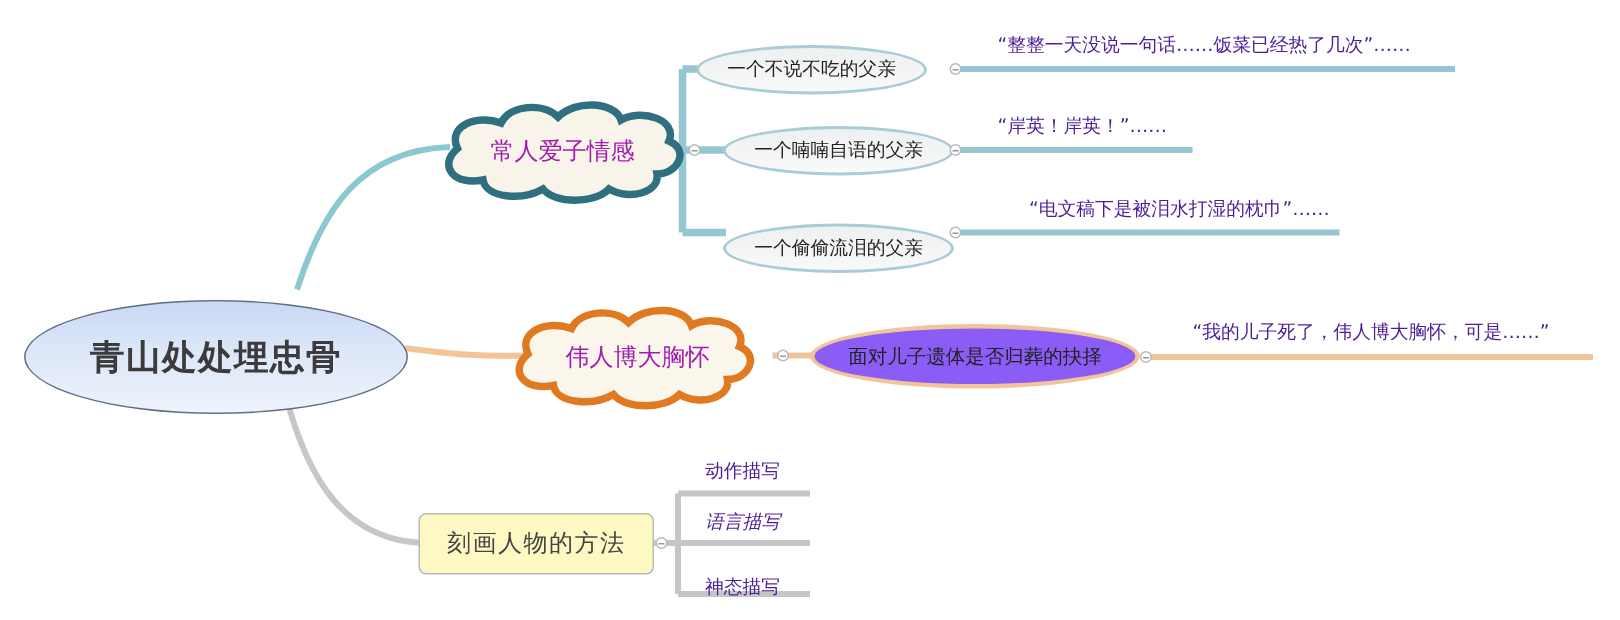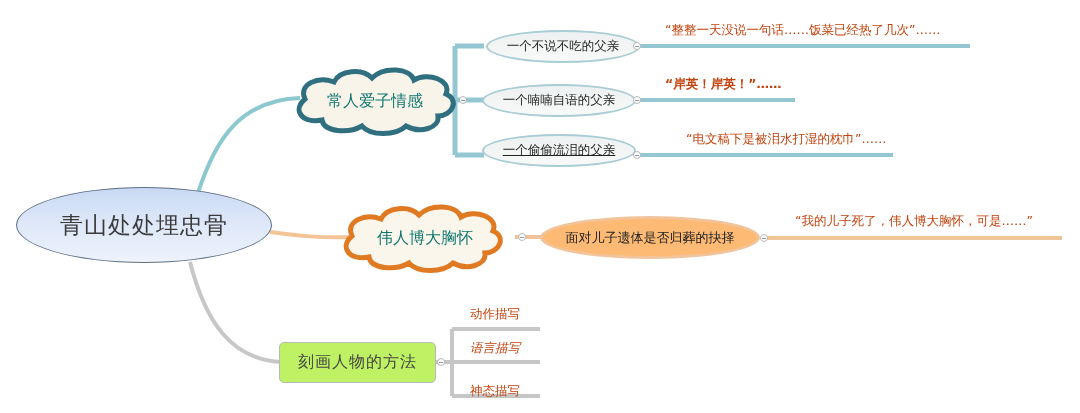--- a/index.html
+++ b/index.html
@@ -3,36 +3,36 @@
   <meta charset="utf-8">
   <style>
     html, body { margin: 0; padding: 0; }
     body {
       width: 1080px; height: 413px; background: #ffffff; position: relative; overflow: hidden;
       font-family: "DejaVu Sans", "Liberation Sans", sans-serif; color: #222;
     }
     svg.links { position: absolute; left: 0; top: 0; width: 1080px; height: 413px; }
     .node { position: absolute; display: flex; align-items: center; justify-content: center; box-sizing: border-box; white-space: nowrap; }
     .root {
-      left: 16px; top: 187px; width: 256px; height: 76px; border-radius: 50%;
+      left: 16px; top: 200px; width: 256px; height: 76px; border-radius: 50%;
       background: linear-gradient(to bottom, #c9d9f4 0%, #dde7f8 45%, #eef3fc 100%);
       border: 1.5px solid #5f6f86;
       font-family: "DejaVu Serif", "Liberation Serif", serif;
-      font-size: 23px; font-weight: normal; color: #3b3b3b; letter-spacing: 1px;
+      font-size: 23px; font-weight: bold; color: #3b3b3b; letter-spacing: 1px;
     }
-    .cloud-text { position: absolute; font-size: 16px; color: #0f766e; display:flex; align-items:center; justify-content:center;text-align:center; }
+    .cloud-text { position: absolute; font-size: 16px; color: #a21caf; display:flex; align-items:center; justify-content:center;text-align:center; }
     .ellipse {
       border-radius: 50%; background: linear-gradient(to bottom, #eef1f1, #f8f9f9);
       border: 2px solid #a9ccd5; font-size: 12.5px; color: #222;
     }
-    .ellipse.orange { border: 3px solid #f1c49c; background: #fdba74; font-size: 13px; }
-    .leaf { position: absolute; font-size: 12.5px; color: #c2410c; white-space: nowrap; }
+    .ellipse.orange { border: 3px solid #f1c49c; background: #8b5cf6; font-size: 13px; }
+    .leaf { position: absolute; font-size: 12.5px; color: #4c1d95; white-space: nowrap; }
     .method {
       left: 279px; top: 342px; width: 157px; height: 41px; border-radius: 5px;
-      background: #bef264; border: 1.5px solid #b9b9b9; font-size: 16px; color: #444; letter-spacing: 1px;
+      background: #fef9c3; border: 1.5px solid #b9b9b9; font-size: 16px; color: #444; letter-spacing: 1px;
     }
     .collapse {
       position: absolute; width: 8px; height: 8px; border-radius: 50%; border: 1px solid #b8b8b8;
       background: #fff; box-sizing: border-box;
     }
     .collapse::after { content: ""; position: absolute; left: 1px; right: 1px; top: 3px; height: 1px; background: #999; }
   </style>
 </head>
 <body>
 
@@ -61,29 +61,29 @@
   <g>
     <path d="M352,236 C345,221 365,213 381,219 C387,207 409,205 419,215 C431,203 457,205 461,217 C475,209 499,217 493,231 C507,237 499,253 485,253 C487,265 467,271 453,263 C443,273 417,273 409,263 C395,271 371,269 369,257 C349,261 339,247 352,236 Z" fill="#fbf6ec" stroke="#e07a22" stroke-width="5"></path>
   </g>
 </svg>
 
 <div class="node root">青山处处埋忠骨</div>
 
 <div class="cloud-text" style="left:300px; top:84px; width:150px; height:34px;">常人爱子情感</div>
 <div class="collapse" style="left:459px; top:96px;"></div>
 
-<div class="node ellipse" style="left:486px; top:30px; width:154px; height:33px;font-family:Liberation Mono, monospace;">一个不说不吃的父亲</div>
+<div class="node ellipse" style="left:464px; top:30px; width:154px; height:33px;font-family:Liberation Mono, monospace;">一个不说不吃的父亲</div>
 <div class="collapse" style="left:633px; top:42px;"></div>
 <div class="leaf" style="left:665px; top:22px;">“整整一天没说一句话……饭菜已经热了几次”……</div>
 
 <div class="node ellipse" style="left:482px; top:84px; width:154px; height:33px;">一个喃喃自语的父亲</div>
 <div class="collapse" style="left:633px; top:96px;"></div>
-<div class="leaf" style="left:665px; top:76px;font-weight:bold;">“岸英！岸英！”……</div>
+<div class="leaf" style="left:665px; top:76px;">“岸英！岸英！”……</div>
 
-<div class="node ellipse" style="left:482px; top:134px; width:154px; height:33px;text-decoration:underline;">一个偷偷流泪的父亲</div>
+<div class="node ellipse" style="left:482px; top:149px; width:154px; height:33px;">一个偷偷流泪的父亲</div>
 <div class="collapse" style="left:633px; top:151px;"></div>
 <div class="leaf" style="left:686px; top:131px;text-align:center;">“电文稿下是被泪水打湿的枕巾”……</div>
 
 <div class="cloud-text" style="left:350px; top:221px; width:150px; height:34px;">伟人博大胸怀</div>
 <div class="collapse" style="left:518px; top:233px;"></div>
 
 <div class="node ellipse orange" style="left:540px; top:216px; width:220px; height:43px;">面对儿子遗体是否归葬的抉择</div>
 <div class="collapse" style="left:760px; top:234px;"></div>
 <div class="leaf" style="left:795px; top:213px;">“我的儿子死了，伟人博大胸怀，可是……”</div>
 

